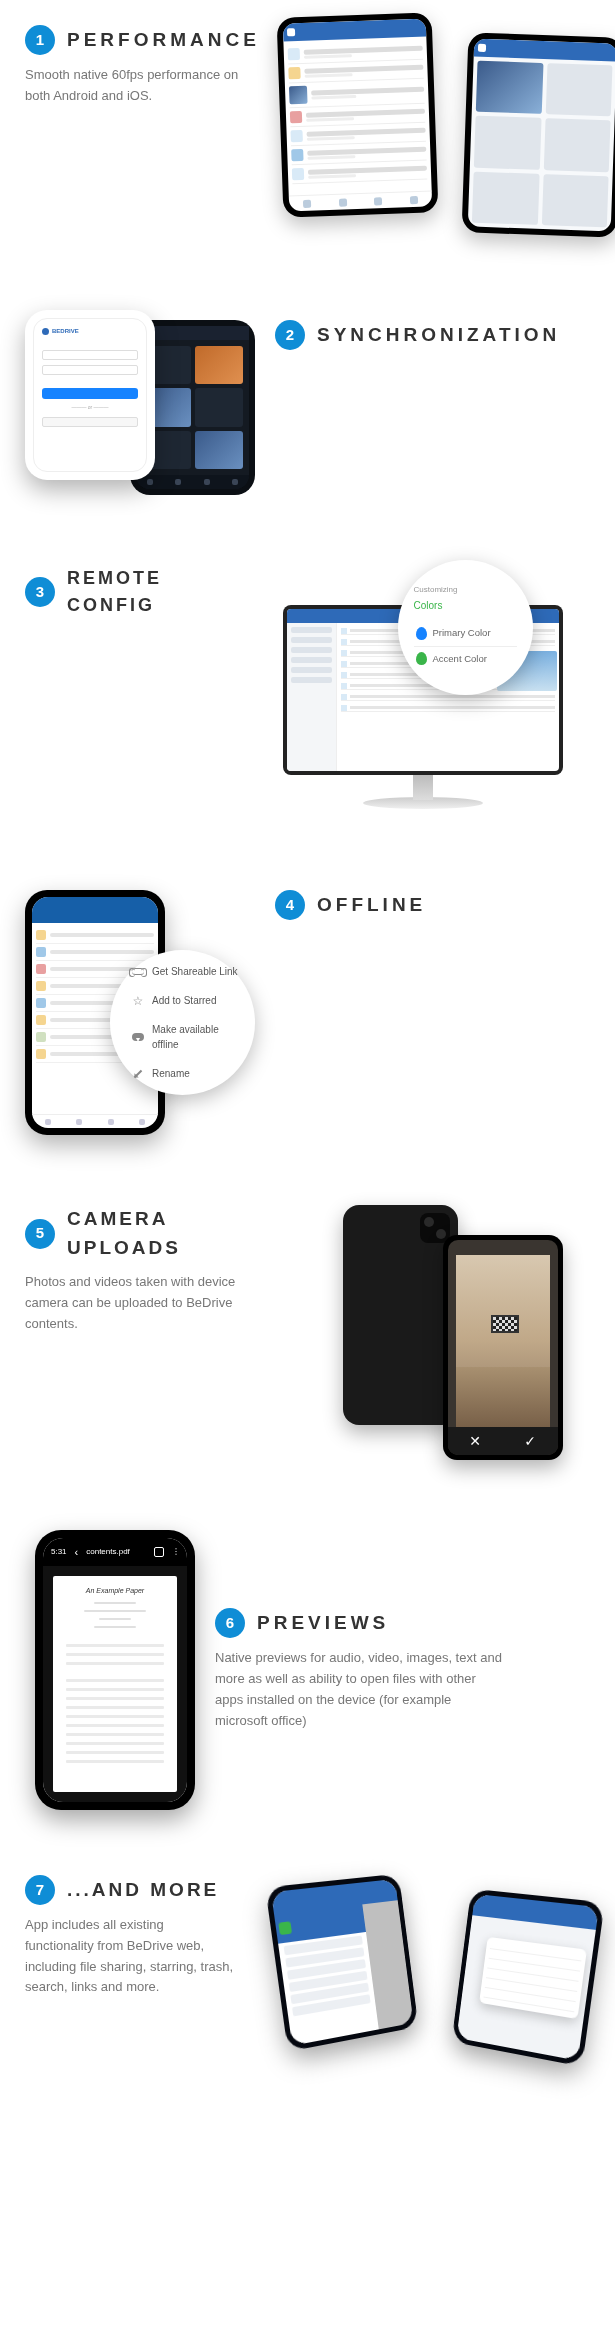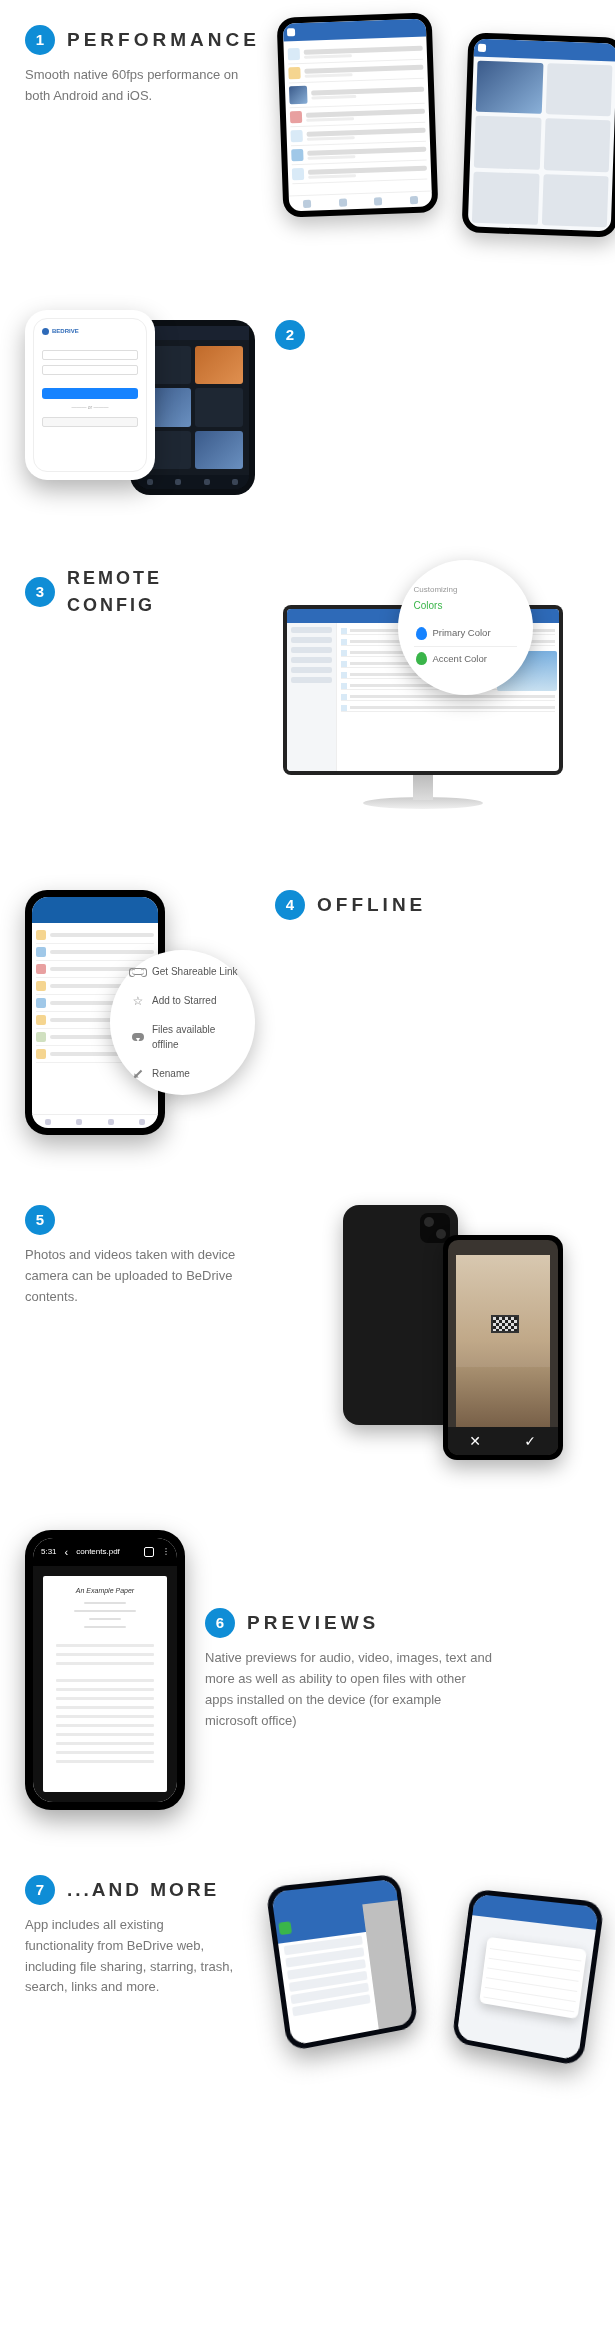--- a/index.html
+++ b/index.html
@@ -94,21 +94,21 @@
 .s5back .cam .lens{position:absolute;width:10px;height:10px;background:#2a2a2a;border-radius:50%}
 .s5back .cam .lens.l1{left:4px;top:4px}
 .s5back .cam .lens.l2{right:4px;bottom:4px}
 .s5front{position:absolute;right:0;top:30px;width:120px;height:225px;background:#000;border-radius:14px;padding:5px;z-index:2;box-shadow:0 8px 20px rgba(0,0,0,.3)}
 .s5front .scr5{background:#3a3530;border-radius:10px;height:100%;display:flex;flex-direction:column;overflow:hidden}
 .scr5 .photo{flex:1;background:linear-gradient(180deg,#d8c8b0 0%,#c0a888 50%,#8a7560 100%);margin:15px 8px 0;position:relative}
 .scr5 .photo .floor{position:absolute;bottom:0;left:0;right:0;height:35%;background:linear-gradient(#a89070,#786048)}
 .scr5 .photo .board{position:absolute;left:38%;top:35%;width:28px;height:18px;background:repeating-conic-gradient(#222 0 25%,#ddd 0 50%) 0 0/6px 6px;border:2px solid #333}
 .scr5 .controls{height:28px;background:#1a1a1a;display:flex;align-items:center;justify-content:space-around;color:#fff;font-size:14px}
 
-.s6phone{width:160px;height:280px;background:#000;border-radius:26px;padding:8px;box-shadow:0 10px 25px rgba(0,0,0,.35);}
+.s6phone{width:160px;height:280px;background:#000;border-radius:26px;padding:8px;box-shadow:0 10px 25px rgba(0,0,0,.35);margin-left:10px}
 .s6phone .scr6{background:#fff;border-radius:20px;height:100%;display:flex;flex-direction:column;overflow:hidden}
 .scr6 .top6{height:28px;background:#000;color:#fff;display:flex;align-items:center;padding:0 8px;gap:8px;font-size:8px}
 .scr6 .top6 .arrow{font-size:11px}
 .scr6 .top6 .ttl6{flex:1;font-size:8px}
 .scr6 .top6 .share{width:10px;height:10px;border:1px solid #fff;border-radius:2px}
 .scr6 .doc6{flex:1;background:#111;padding:10px}
 .doc6 .page6{background:#fff;height:100%;border-radius:2px;padding:10px;font-size:5px;color:#888;text-align:center;display:flex;flex-direction:column;gap:4px}
 .page6 .ptitle{font-size:7px;color:#333;font-style:italic}
 .page6 .pline{height:2px;background:#e0e0e0;margin:1px auto;border-radius:1px}
 .page6 .pline.w60{width:60%}.page6 .pline.w40{width:40%}.page6 .pline.w30{width:30%}
@@ -271,20 +271,21 @@
      <div style="height:3px"></div>
      <div class="btn-blue"></div>
      <div class="or-line">――― or ―――</div>
      <div class="inp" style="background:#f7f7f7"></div>
     </div>
    </div>
   </div>
   <div style="flex:1;padding-top:10px">
    <div class="hd">
     <div class="num">2</div>
+    <div class="ttl">SYNCHRONIZATION</div>
    </div>
   </div>
  </div>
 </div>
 
 <div class="sec">
  <div class="row">
   <div class="txt-col" style="flex:0 0 200px">
    <div class="hd">
     <div class="num">3</div>
@@ -418,21 +419,21 @@
             <span>Get Shareable Link</span>
           </div>
     <div class="zr">
             <div class="zi star-ic">☆</div>
             <span>Add to Starred</span>
           </div>
     <div class="zr">
             <div class="zi">
               <div class="cloud-ic"></div>
             </div>
-            <span>Files available offline</span>
+            <span>Make available offline</span>
           </div>
     <div class="zr">
             <div class="zi">
               <div class="pencil-ic"></div>
             </div>
             <span>Rename</span>
           </div>
    </div>
   </div>
   <div style="flex:1;padding-top:0">
@@ -442,20 +443,21 @@
    </div>
   </div>
  </div>
 </div>
 
 <div class="sec">
  <div class="row">
   <div class="txt-col" style="flex:0 0 260px">
    <div class="hd">
     <div class="num">5</div>
+    <div class="ttl" style="letter-spacing:3px">CAMERA UPLOADS</div>
    </div>
    <div class="desc" style="max-width:250px">Photos and videos taken with device camera can be uploaded to BeDrive contents.</div>
   </div>
   <div class="img-col">
    <div class="s5phone-wrap">
     <div class="s5back">
      <div class="cam">
               <div class="lens l1"></div>
               <div class="lens l2"></div>
             </div>

